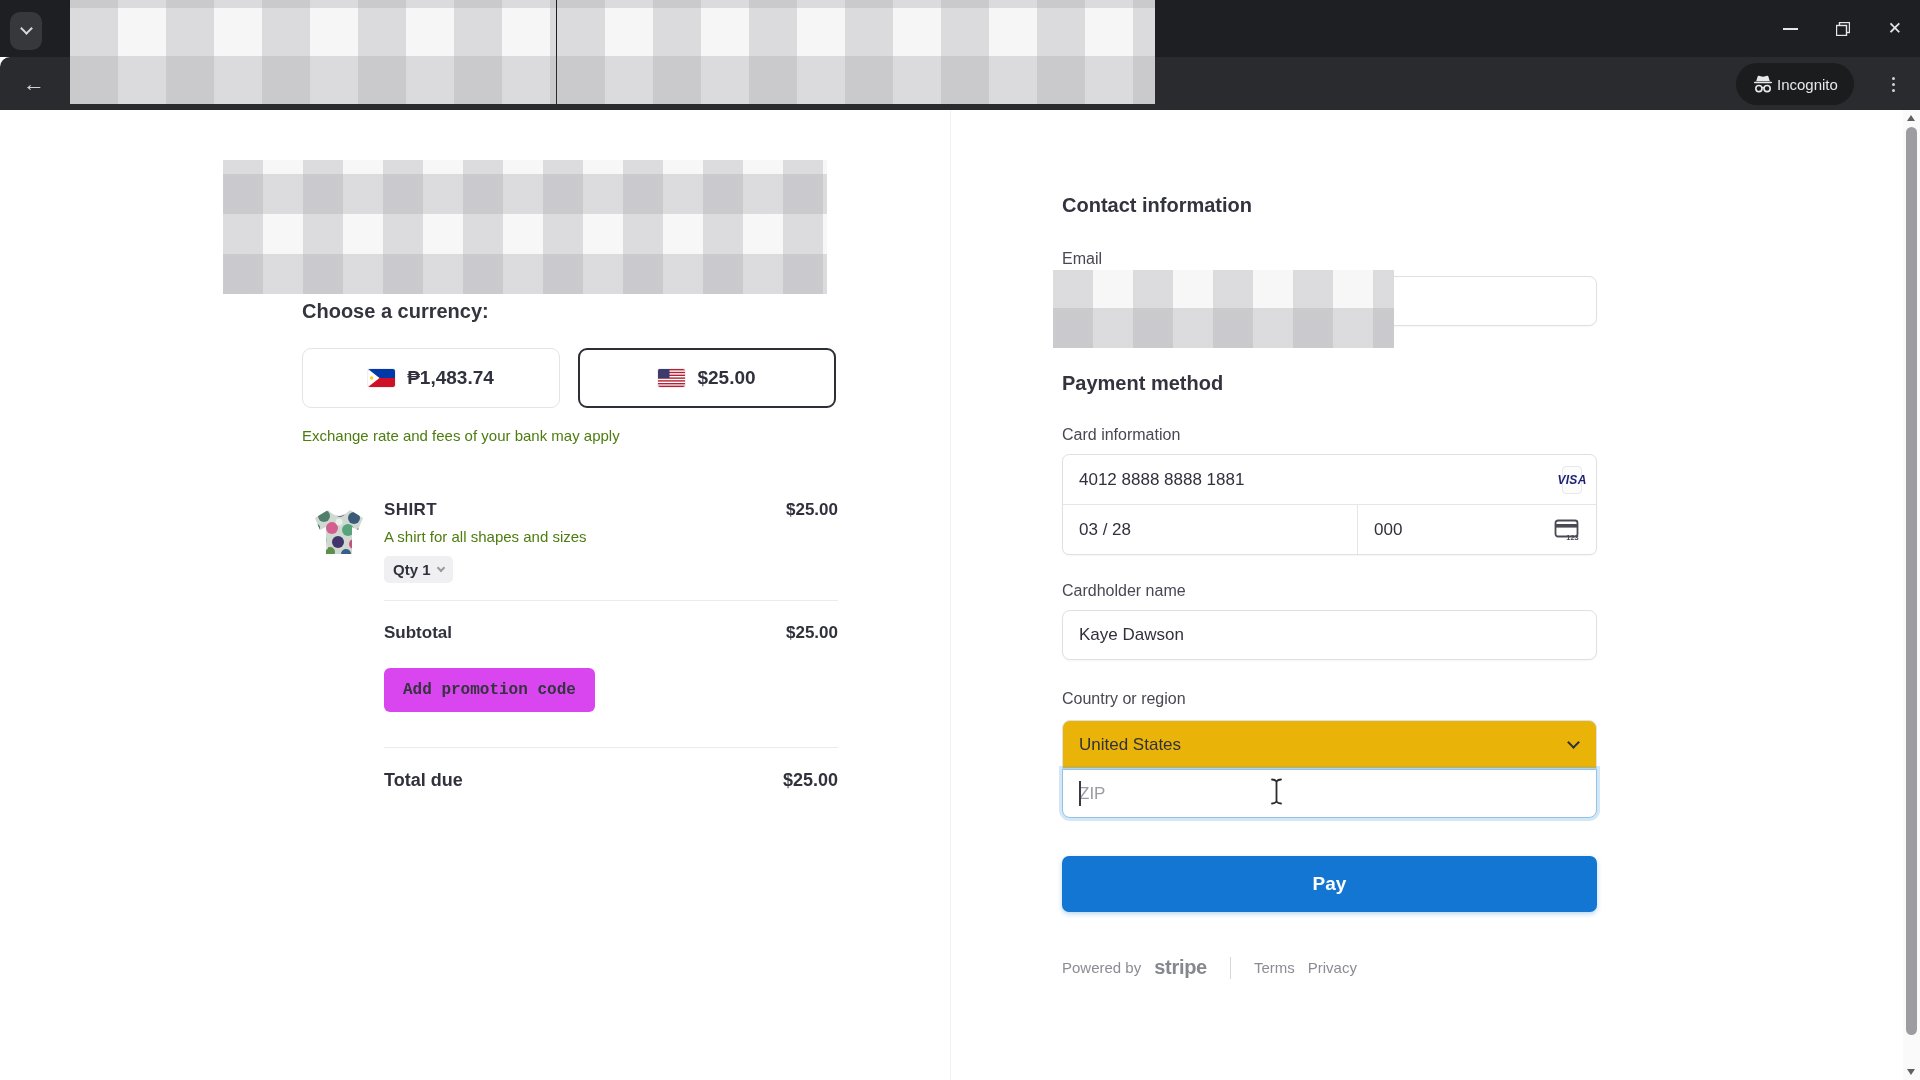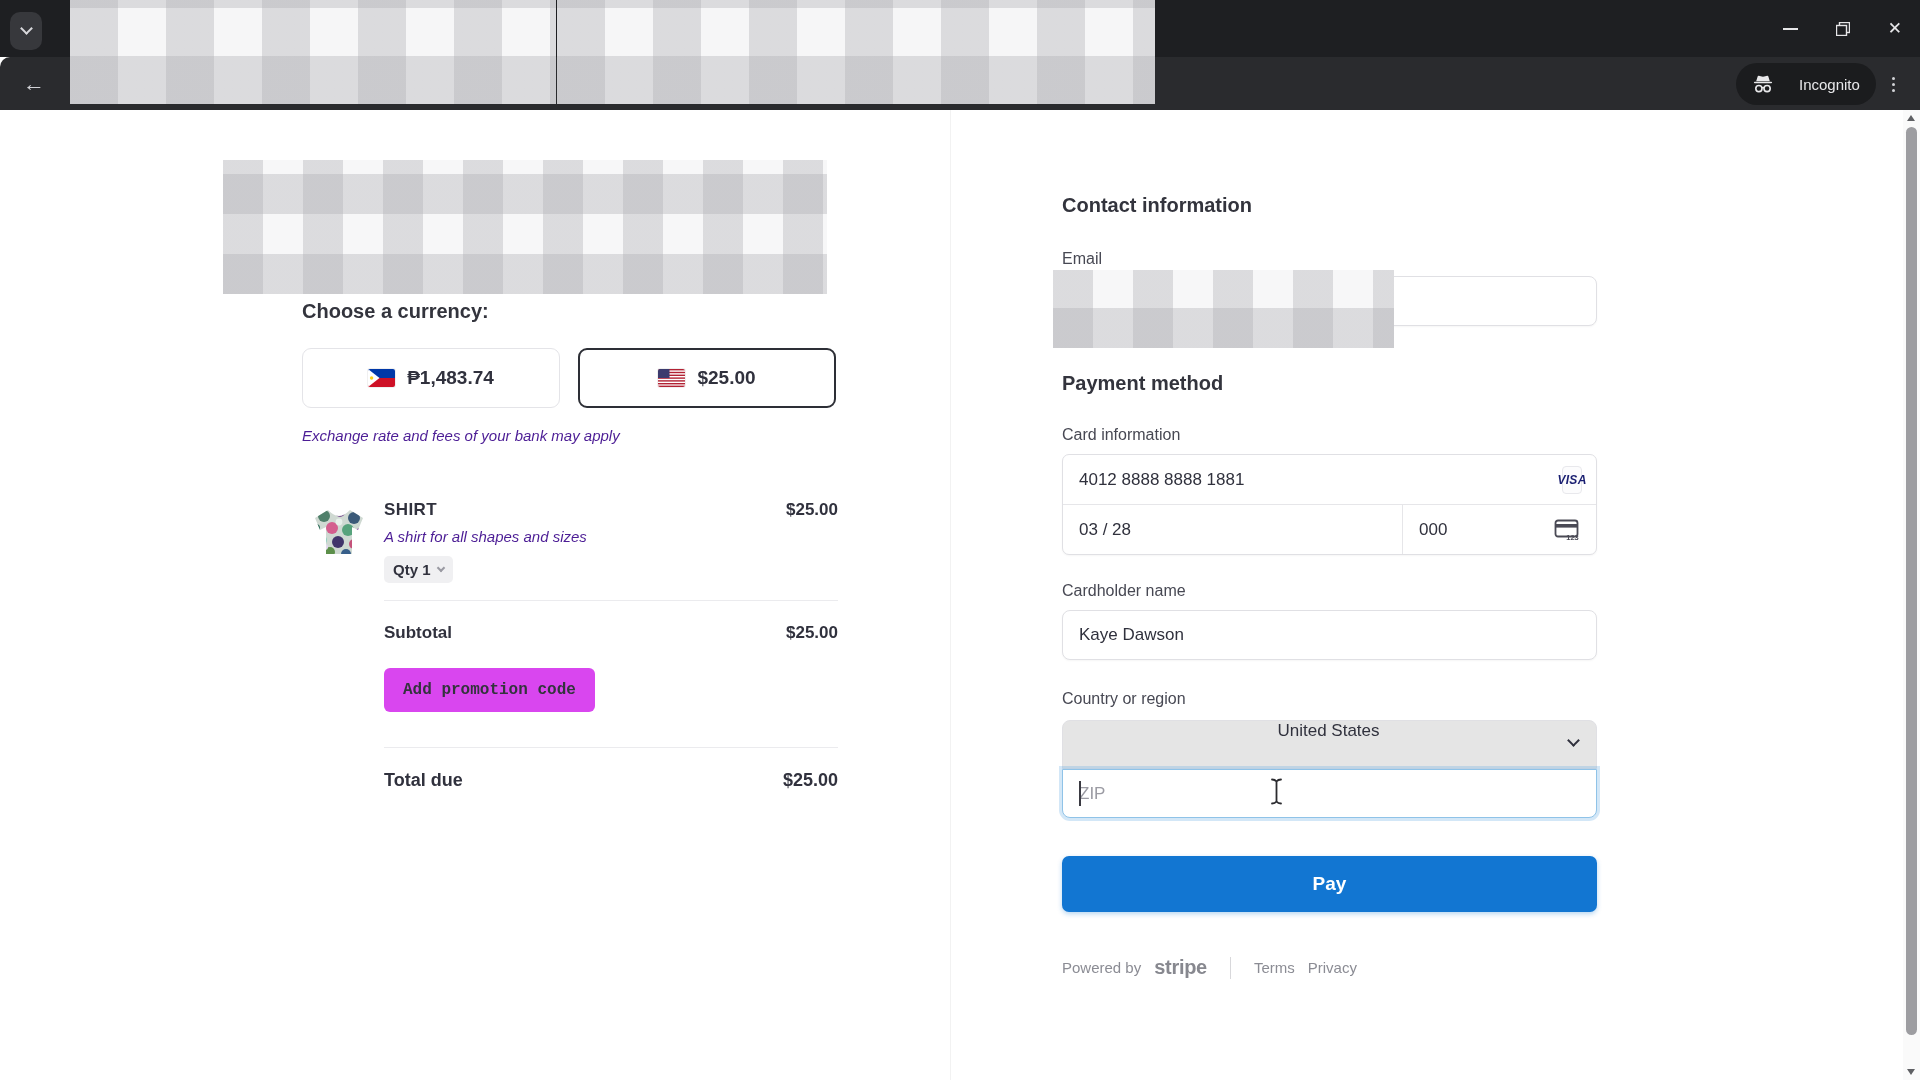--- a/index.html
+++ b/index.html
@@ -15,21 +15,21 @@
   .chev { display:inline-block; width:9px; height:9px; border-right:2px solid #d8d8dc; border-bottom:2px solid #d8d8dc;
           transform:rotate(45deg); margin-top:-5px; }
   #win-controls { position:absolute; right:18px; top:0; height:57px; display:flex; align-items:center; gap:38px; color:#e6e6e8; }
   #win-min  { width:15px; height:2px; background:#e6e6e8; }
   #win-close { font-size:17px; line-height:1; }
   #back-btn { position:absolute; left:18px; top:68px; width:32px; height:32px; color:#d2d3d7; font-size:22px;
               display:flex; align-items:center; justify-content:center; cursor:pointer; }
   #omnibox { position:absolute; left:60px; top:63px; width:1642px; height:42px; background:#212225; border-radius:21px;
              display:flex; align-items:center; justify-content:flex-end; gap:26px; padding-right:22px; }
   #incognito-chip { position:absolute; left:1736px; top:63px; height:42px; padding:0 16px; background:#1b1c1e; border-radius:21px;
-                    display:flex; align-items:center; gap:25px; color:#e8e8ea; font-size:15px; }
+                    display:flex; align-items:center; gap:3px; color:#e8e8ea; font-size:15px; }
   #menu-kebab { position:absolute; left:1886px; top:70px; width:14px; height:28px; display:flex; flex-direction:column;
                 align-items:center; justify-content:center; gap:3px; cursor:pointer; }
   #menu-kebab i { width:3px; height:3px; border-radius:50%; background:#d2d3d7; }
   .star-ic { color:#d2d3d7; font-size:20px; line-height:1; }
 
   
   .gingham {
     background-color:#f7f7f8;
     background-image:
       repeating-linear-gradient(90deg, rgba(175,175,180,.38) 0 40px, transparent 40px 80px),
@@ -43,21 +43,21 @@
   }
   #tab-redact-1 { left:70px;  top:0; width:486px; height:104px; }
   #tab-redact-2 { left:557px; top:0; width:598px; height:104px; }
 
   
   #content { position:absolute; left:0; top:110px; width:1903px; height:970px; background:#fff; }
   #col-divider { position:absolute; left:950px; top:0; width:1px; height:970px; background:rgba(0,0,0,.05); }
 
   h2.section { font-size:20px; font-weight:bold; color:#33343d; }
   .lbl { font-size:16px; color:#474853; }
-  .gray { color:#4c1d95;font-style:italic; }
+  .gray { color:#4d7c0f; }
 
   
   #logo-redact { left:223px; top:50px; width:604px; height:134px; }
   #currency-heading { left:302px; top:190px; }
   #currency-row { left:302px; top:238px; display:flex; gap:18px;justify-content:flex-end; }
   .cur-btn { width:258px; height:60px; background:#fff; border:1px solid #e4e4e8; border-radius:9px;
              display:flex; align-items:center; justify-content:center; gap:12px; cursor:pointer;
              font-size:19px; font-weight:bold; color:#30313d; }
   .cur-btn.selected { border:2px solid #2d2f36; }
   .flag { width:27px; height:18px; border-radius:2px; box-shadow:0 0 0 1px rgba(0,0,0,.06); }
@@ -90,26 +90,26 @@
   #card-stack { left:1062px; top:344px; width:535px; border:1px solid #e0e0e4; border-radius:7px;
                 box-shadow:0 1px 2px rgba(0,0,0,.04); background:#fff; }
   #card-num-row { height:50px; border-bottom:1px solid #e6e6e9; display:flex; align-items:center; padding:0 14px 0 16px;
                   font-size:17px; color:#30313d; }
   #visa-badge { margin-left:auto; width:20px; height:28px; background:#fcfcfd; border:1px solid #e8e8ec; border-radius:4px;
                 display:flex; align-items:center; justify-content:center;
                 font-size:12px; font-weight:bold; font-style:italic; letter-spacing:.3px; }
   #card-sub-row { height:49px; display:flex;gap:27px; }
   #expiry-cell { width:267px; display:flex; align-items:center; padding:0 16px; font-size:17px; color:#30313d; }
   #cvc-cell { flex:1; border-left:1px solid #e6e6e9; display:flex; align-items:center; padding:0 14px 0 16px;
-              font-size:17px; color:#30313d;margin-left:45px; }
+              font-size:17px; color:#30313d; }
   #cvc-cell svg { margin-left:auto; }
 
-  #country-select { left:1062px; top:610px; width:535px; height:49px; background:#e5e5e5; border:1px solid #e0e0e4;
+  #country-select { left:1062px; top:610px; width:535px; height:49px; background:#eab308; border:1px solid #e0e0e4;
                     border-radius:8px 8px 0 0; display:flex; align-items:center; padding:0 18px 0 16px;
-                    font-size:17px; color:#30313d; cursor:pointer;flex-direction:column; }
+                    font-size:17px; color:#30313d; cursor:pointer; }
   #country-select .chev { margin-left:auto; width:9px; height:9px; border-color:#30313d; }
   #zip-input { left:1062px; top:659px; width:535px; height:49px; border-radius:0 0 8px 8px;
                border:1px solid #8fc3e8; box-shadow:0 0 0 3px rgba(96,170,225,.28); position:absolute; }
   #zip-caret { left:1079px; top:671px; width:1.6px; height:25px; background:#3a3a42; }
 
   #pay-btn { left:1062px; top:746px; width:535px; height:56px; background:#1276d2; border:none; border-radius:7px;
              color:#fff; font-family:inherit; font-size:19px; font-weight:bold; cursor:pointer;
              box-shadow:0 2px 5px rgba(18,118,210,.3); }
   #footer { left:1062px; top:846px; width:535px; display:flex; align-items:center; gap:13px;
             font-size:15px; color:#8b8c94; }

